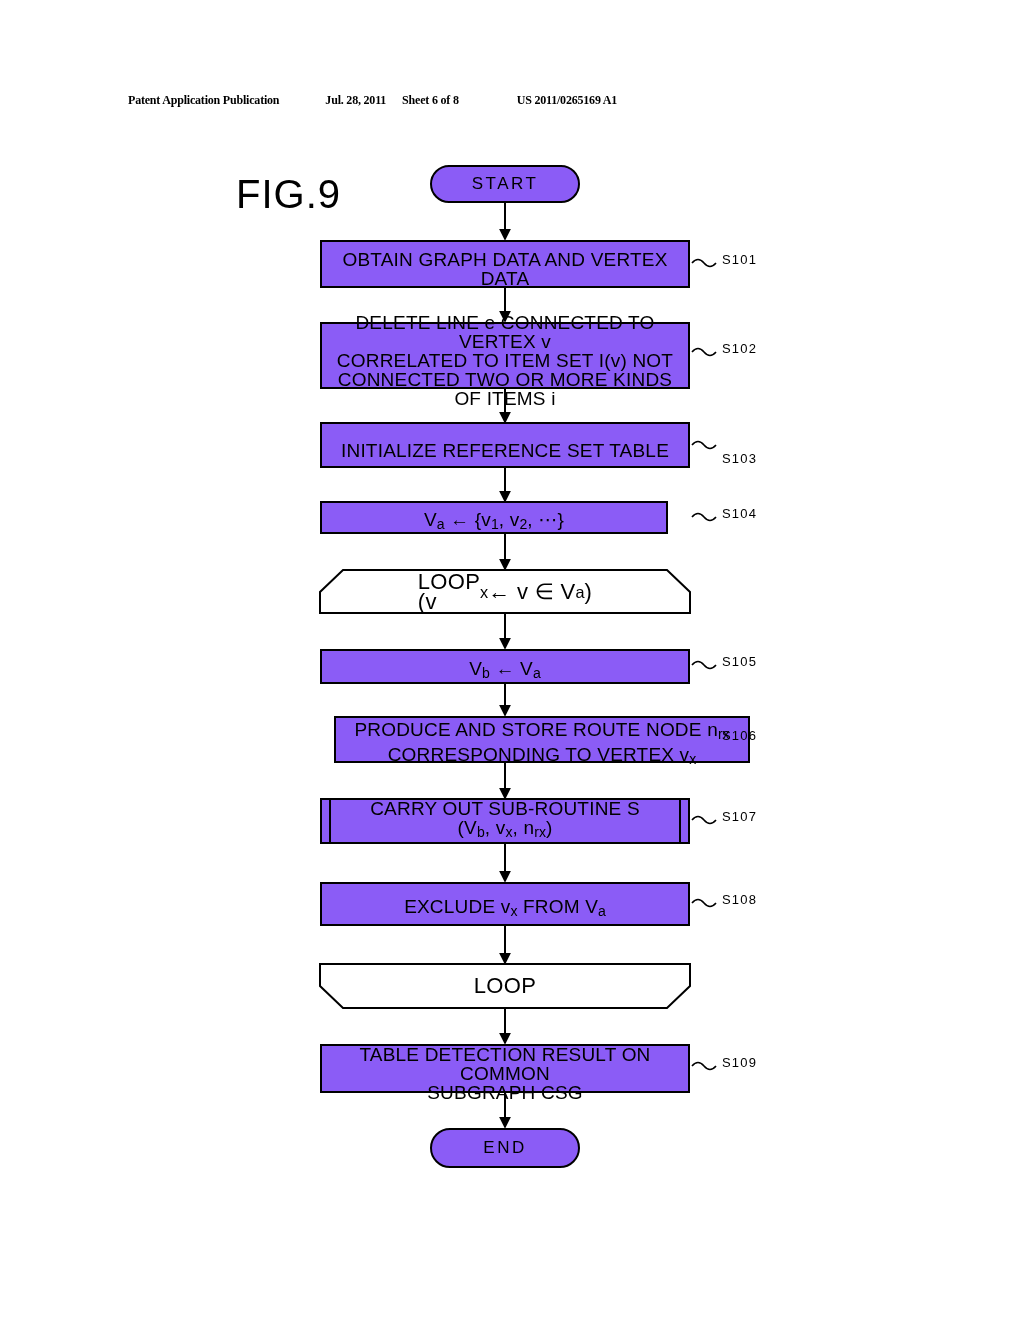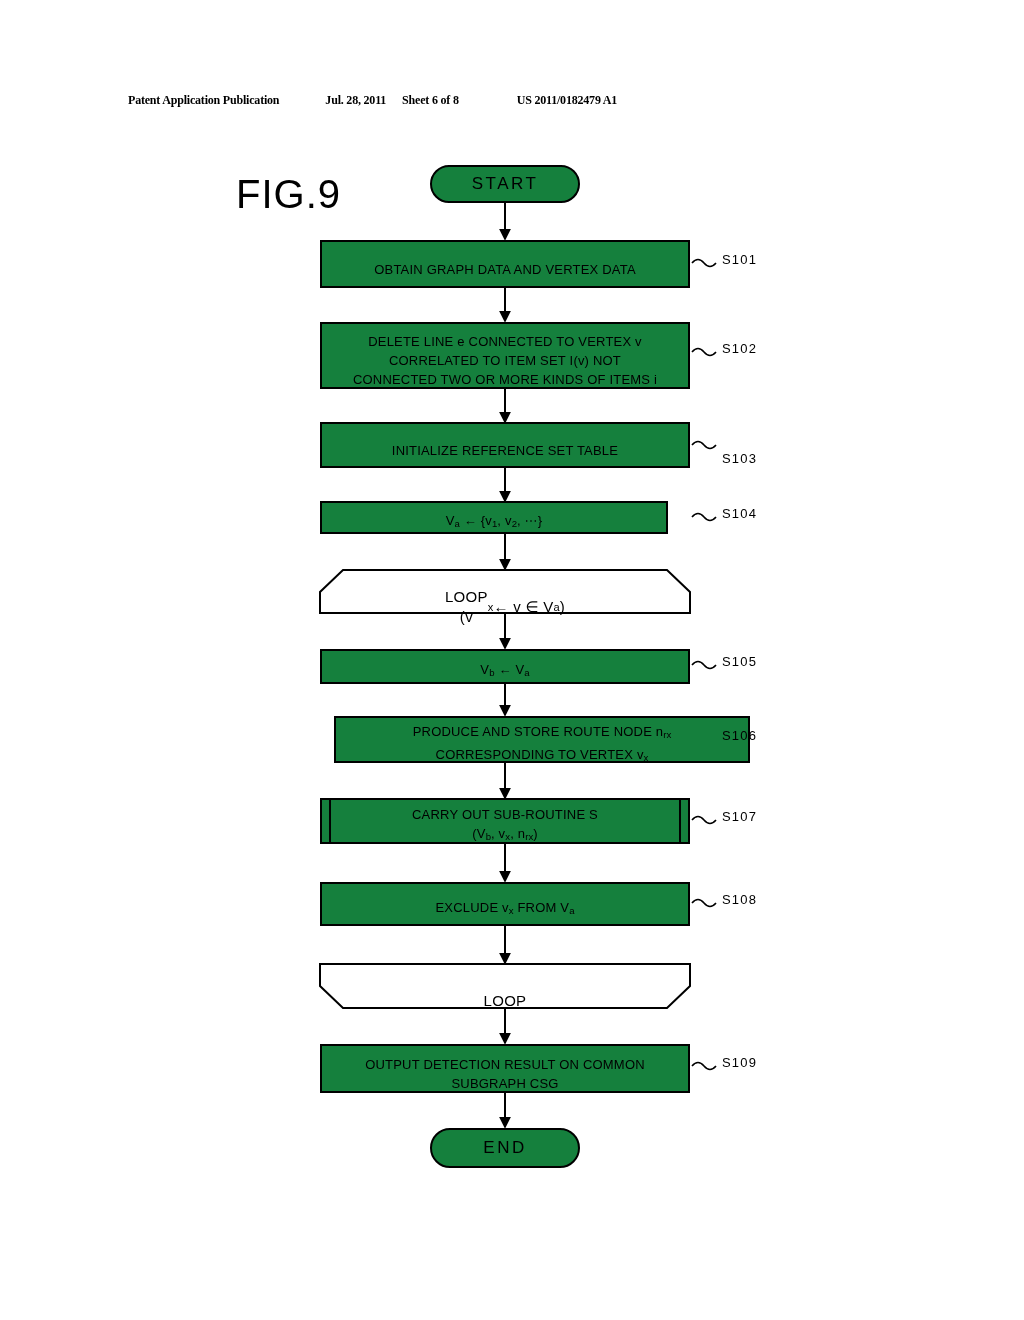--- a/index.html
+++ b/index.html
@@ -57,28 +57,28 @@
   }
 
   
   .node {
     position: absolute;
     box-sizing: border-box;
     display: flex;
     align-items: center;
     justify-content: center;
     text-align: center;
-    background: #15803d;
+    background: #8b5cf6;
   }
 
   .proc {
     border: 2px solid #000;
   }
   .proc .txt {
-    font-size: 13px;
+    font-size: 19px;
     line-height: 19px;
     letter-spacing: 0.2px;
     white-space: pre-line;
     padding: 0 10px;
     margin-top: 10px;
   }
 
   
   .term {
     border: 2px solid #000;
@@ -102,27 +102,26 @@
   }
   .sub::before { left: 7px; }
   .sub::after  { right: 7px; }
 
   
   .looptxt {
     position: absolute;
     display: flex;
     align-items: center;
     justify-content: center;
-    text-align: center;
-    font-size: 15px;
+    text-align: left;
+    font-size: 22px;
     line-height: 20px;
     letter-spacing: 0.3px;
     white-space: pre-line;
     pointer-events: none;
-    margin-top: 15px;
   }
 
   
   .steplabel {
     position: absolute;
     font-size: 13px;
     letter-spacing: 1.2px;
     white-space: nowrap;
   }
 
@@ -130,21 +129,21 @@
   sub { font-size: 0.74em; vertical-align: -0.22em; letter-spacing: 0; }
   .mono-ish { letter-spacing: 0.5px; }
 </style>
 </head>
 <body>
 
 <div class="page-header">
   <span class="hdr-pub">Patent Application Publication</span>
   <span class="hdr-date">Jul. 28, 2011</span>
   <span class="hdr-sheet">Sheet 6 of 8</span>
-  <span class="hdr-num">US 2011/0182479 A1</span>
+  <span class="hdr-num">US 2011/0265169 A1</span>
 </div>
 
 <div class="fig-label">FIG.9</div>
 
 <svg id="flow" viewBox="0 0 1024 1320" xmlns="http://www.w3.org/2000/svg">
   <defs>
     <marker id="arrow" viewBox="0 0 10 10" refX="8.5" refY="5" markerWidth="6" markerHeight="6" orient="auto-start-reverse">
       <path d="M 0 0 L 10 5 L 0 10 z" fill="#000"></path>
     </marker>
   </defs>
@@ -212,33 +211,33 @@
 <div class="node proc" style="left:320px; top:649px; width:370px; height:35px;">
   <span class="txt mono-ish">V<sub>b</sub> ← V<sub>a</sub></span>
 </div>
 <div class="steplabel" style="left:722px; top:654px;">S105</div>
 
 <div class="node proc" style="left:334px; top:716px; width:416px; height:47px;">
   <span class="txt">PRODUCE AND STORE ROUTE NODE n<sub>rx</sub><br>CORRESPONDING TO VERTEX v<sub>x</sub></span>
 </div>
 <div class="steplabel" style="left:722px; top:728px;">S106</div>
 
-<div class="node proc sub" style="left:320px; top:798px; width:370px; height:46px;">
+<div class="node proc sub" style="left:320px; top:798px; width:370px; height:46px;align-items:flex-end;">
   <span class="txt">CARRY OUT SUB-ROUTINE S<br>(V<sub>b</sub>, v<sub>x</sub>, n<sub>rx</sub>)</span>
 </div>
 <div class="steplabel" style="left:722px; top:809px;">S107</div>
 
 <div class="node proc" style="left:320px; top:882px; width:370px; height:44px;">
   <span class="txt">EXCLUDE v<sub>x</sub> FROM V<sub>a</sub></span>
 </div>
 <div class="steplabel" style="left:722px; top:892px;">S108</div>
 
 <div class="looptxt" style="left:320px; top:964px; width:370px; height:44px;">LOOP</div>
 
 <div class="node proc" style="left:320px; top:1044px; width:370px; height:49px;">
-  <span class="txt">OUTPUT DETECTION RESULT ON COMMON
+  <span class="txt">TABLE DETECTION RESULT ON COMMON
 SUBGRAPH CSG</span>
 </div>
 <div class="steplabel" style="left:722px; top:1055px;">S109</div>
 
 <div class="node term" style="left:430px; top:1128px; width:150px; height:40px;">
   <span class="txt">END</span>
 </div>
 
 </body></html>

